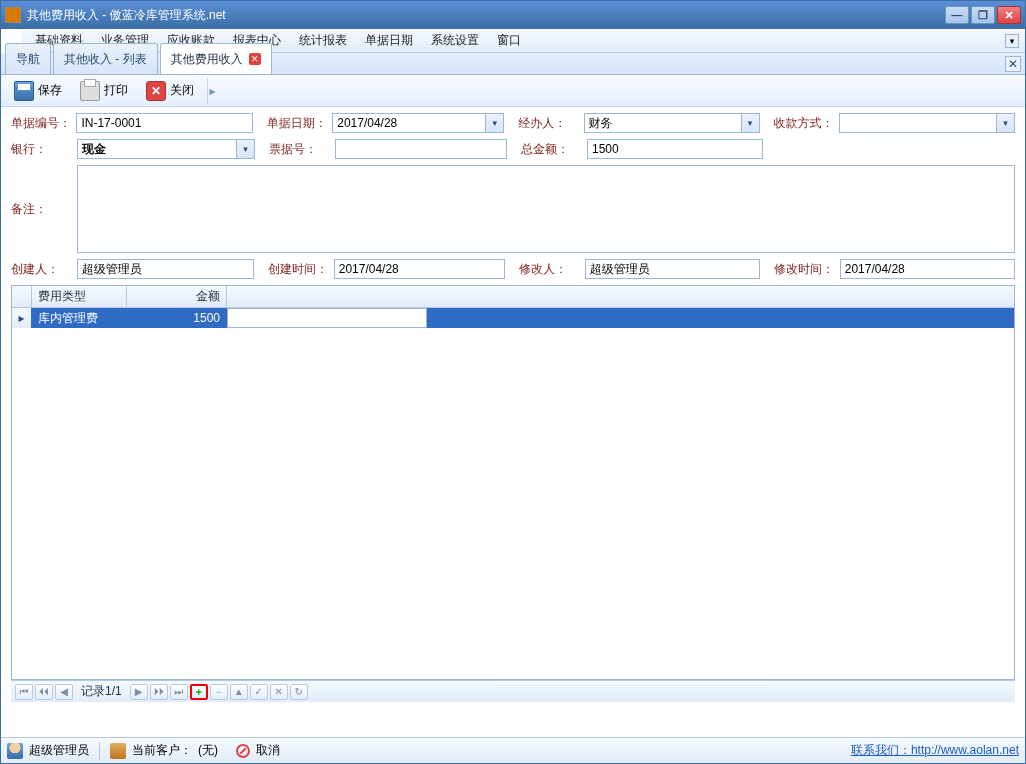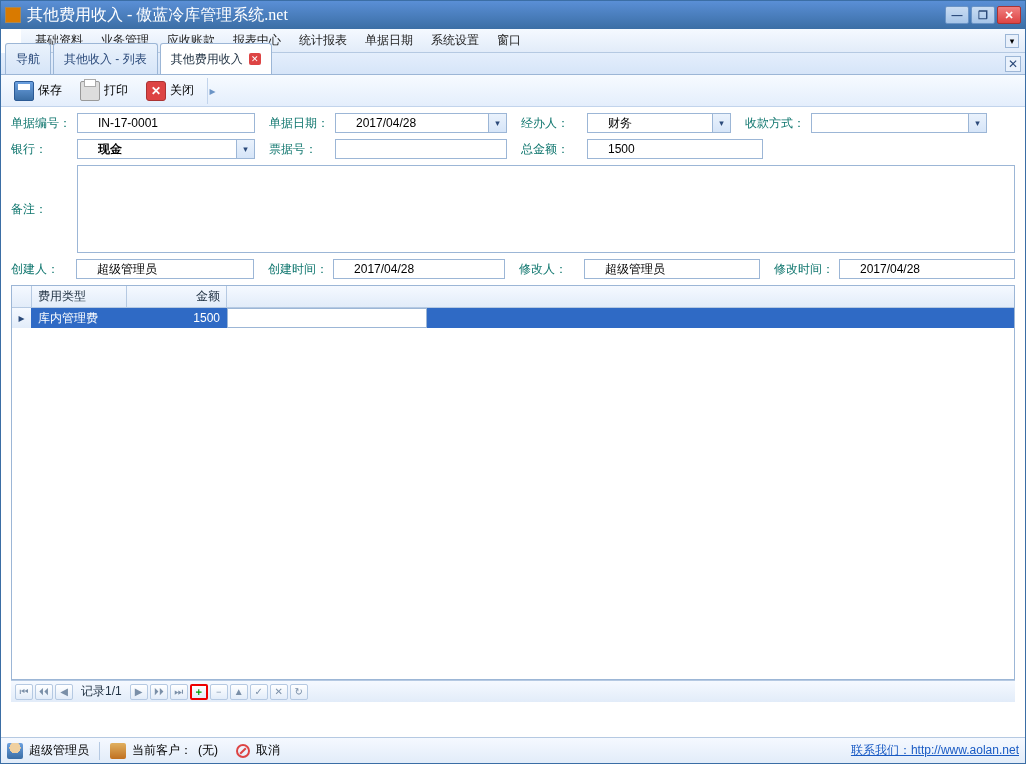--- a/index.html
+++ b/index.html
@@ -1,20 +1,20 @@
 <!DOCTYPE html>
 <html><head>
 <meta charset="utf-8">
 <style>
 * { box-sizing: border-box; margin: 0; padding: 0; }
 body { font-family: "Microsoft YaHei", SimSun, Arial, sans-serif; font-size: 12px; background: #fff; overflow: hidden; }
 .window { width: 1026px; height: 764px; display: flex; flex-direction: column; border: 1px solid #3b6ea5; }
 .titlebar { height: 28px; background: linear-gradient(#5a8fd6, #3b6ea5); display: flex; align-items: center; padding: 0 4px; color: #fff; }
 .titlebar .app-icon { width: 16px; height: 16px; background: #d97a00; border: 1px solid #a85; margin-right: 6px; }
-.titlebar .title { flex: 1; font-size: 16px; font-family: Liberation Serif, serif; }
+.titlebar .title { flex: 1; font-size: 12px; }
 .winbtns { display: flex; gap: 2px; }
 .winbtn { width: 24px; height: 18px; background: linear-gradient(#c9dcf2,#a7c5e8); border: 1px solid #6b94c6; border-radius: 2px; display: flex; align-items: center; justify-content: center; cursor: pointer; color: #2b4a7a; font-weight: bold; font-size: 11px; }
 .winbtn.close { background: linear-gradient(#f08080,#d44); color: #fff; border-color: #a33; }
 .menubar { height: 24px; background: linear-gradient(#f5f9ff,#e2ecf9); border-bottom: 1px solid #b5c9e2; display: flex; align-items: center; padding: 0 6px; gap: 2px; margin-left: 20px; }
 .menuitem { padding: 3px 8px; cursor: pointer; color: #222; }
 .menubar .quick { margin-left: auto; display: flex; gap: 2px; }
 .qbtn { width: 14px; height: 14px; border: 1px solid #9cb6d6; background: #e8f0fb; display: flex; align-items: center; justify-content: center; font-size: 9px; cursor: pointer; }
 .tabbar { height: 22px; background: linear-gradient(#e4eefc,#d6e5f8); display: flex; align-items: flex-end; padding: 0 4px; border-bottom: 1px solid #9cb6d6; position: relative; }
 .tab { height: 20px; padding: 15px 10px; display: flex; align-items: center; border: 1px solid #9cb6d6; border-bottom: none; margin-right: 2px; background: linear-gradient(#eaf2fc,#d6e5f8); border-radius: 3px 3px 0 0; cursor: pointer; color: #2b4a7a; }
 .tab.active { background: #fff; color: #234; }
@@ -24,22 +24,22 @@
 .tbtn { display: flex; align-items: center; gap: 4px; padding: 2px 6px; cursor: pointer; border: 1px solid transparent; border-radius: 3px; }
 .ticon { width: 20px; height: 20px; display: flex; align-items: center; justify-content: center; }
 .ticon.save { background: linear-gradient(#6ba0e0,#3b6ea5); border: 1px solid #2b5a95; border-radius: 2px; position: relative; }
 .ticon.save::after { content: ""; position: absolute; top: 2px; left: 3px; right: 3px; height: 6px; background: #fff; }
 .ticon.print { background: #ddd; border: 1px solid #999; border-radius: 2px; position: relative; }
 .ticon.print::before { content: ""; position: absolute; top: -3px; left: 3px; right: 3px; height: 6px; background: #fff; border: 1px solid #aaa; }
 .ticon.close { background: #d44; border: 1px solid #a33; border-radius: 3px; color: #fff; font-weight: bold; }
 .toolbar .chev { width: 10px; height: 26px; border-left: 1px solid #c2d4ec; display: flex; align-items: center; justify-content: center; color: #6b94c6; cursor: pointer; margin-left: 2px; }
 .form-area { padding: 6px 10px; }
 .form-row { display: flex; align-items: center; margin-bottom: 6px; gap: 4px; }
-.flabel { width: 62px; text-align: left; color: #0f766e; }
-.finput { height: 20px; border: 1px solid #9cb6d6; padding: 0 20px; font-size: 12px; background: #fff; }
+.flabel { width: 62px; text-align: left; color: #7f1d1d; }
+.finput { height: 20px; border: 1px solid #9cb6d6; padding: 0 4px; font-size: 12px; background: #fff; }
 .combo { display: flex; }
 .combo .cbtn { width: 18px; height: 20px; border: 1px solid #9cb6d6; border-left: none; background: linear-gradient(#eaf2fc,#d6e5f8); display: flex; align-items: center; justify-content: center; color: #2b4a7a; font-size: 9px; cursor: pointer; }
 .remarks-row { display: flex; align-items: center; }
 .remarks { height: 88px; border: 1px solid #9cb6d6; padding: 4px; font-size: 12px; resize: none; flex: 1; }
 .detail-tab-row { margin-top: 8px; }
 .detail-tab { display: inline-block; height: 22px; padding: 0 12px; border: 1px solid #9cb6d6; border-bottom: none; background: linear-gradient(#f5f9ff,#e2ecf9); border-radius: 3px 3px 0 0; line-height: 20px; color: #2b4a7a; cursor: pointer; }
 .grid-wrap { border: 1px solid #9cb6d6; height: 395px; background: #fff; position: relative; overflow: hidden; }
 .grid-header { display: flex; background: linear-gradient(#f5f9ff,#e2ecf9); border-bottom: 1px solid #b5c9e2; height: 22px; }
 .gh-cell { border-right: 1px solid #b5c9e2; padding: 0 6px; display: flex; align-items: center; color: #234; }
 .gh-cell.indicator { width: 20px; padding: 0; }
@@ -128,21 +128,21 @@
         <input class="finput" style="width: 178px;" value="IN-17-0001">
         <span style="width:6px"></span>
         <span class="flabel">单据日期：</span>
         <div class="combo">
           <input class="finput" style="width: 154px;" value="2017/04/28">
           <div class="cbtn">▾</div>
         </div>
         <span style="width:6px"></span>
         <span class="flabel">经办人：</span>
         <div class="combo">
-          <input class="finput" style="width: 126px;" value="财务">
+          <input class="finput" style="width: 158px;" value="财务">
           <div class="cbtn">▾</div>
         </div>
         <span style="width:6px"></span>
         <span class="flabel">收款方式：</span>
         <div class="combo">
           <input class="finput" style="width: 158px;" value="">
           <div class="cbtn">▾</div>
         </div>
       </div>
 

